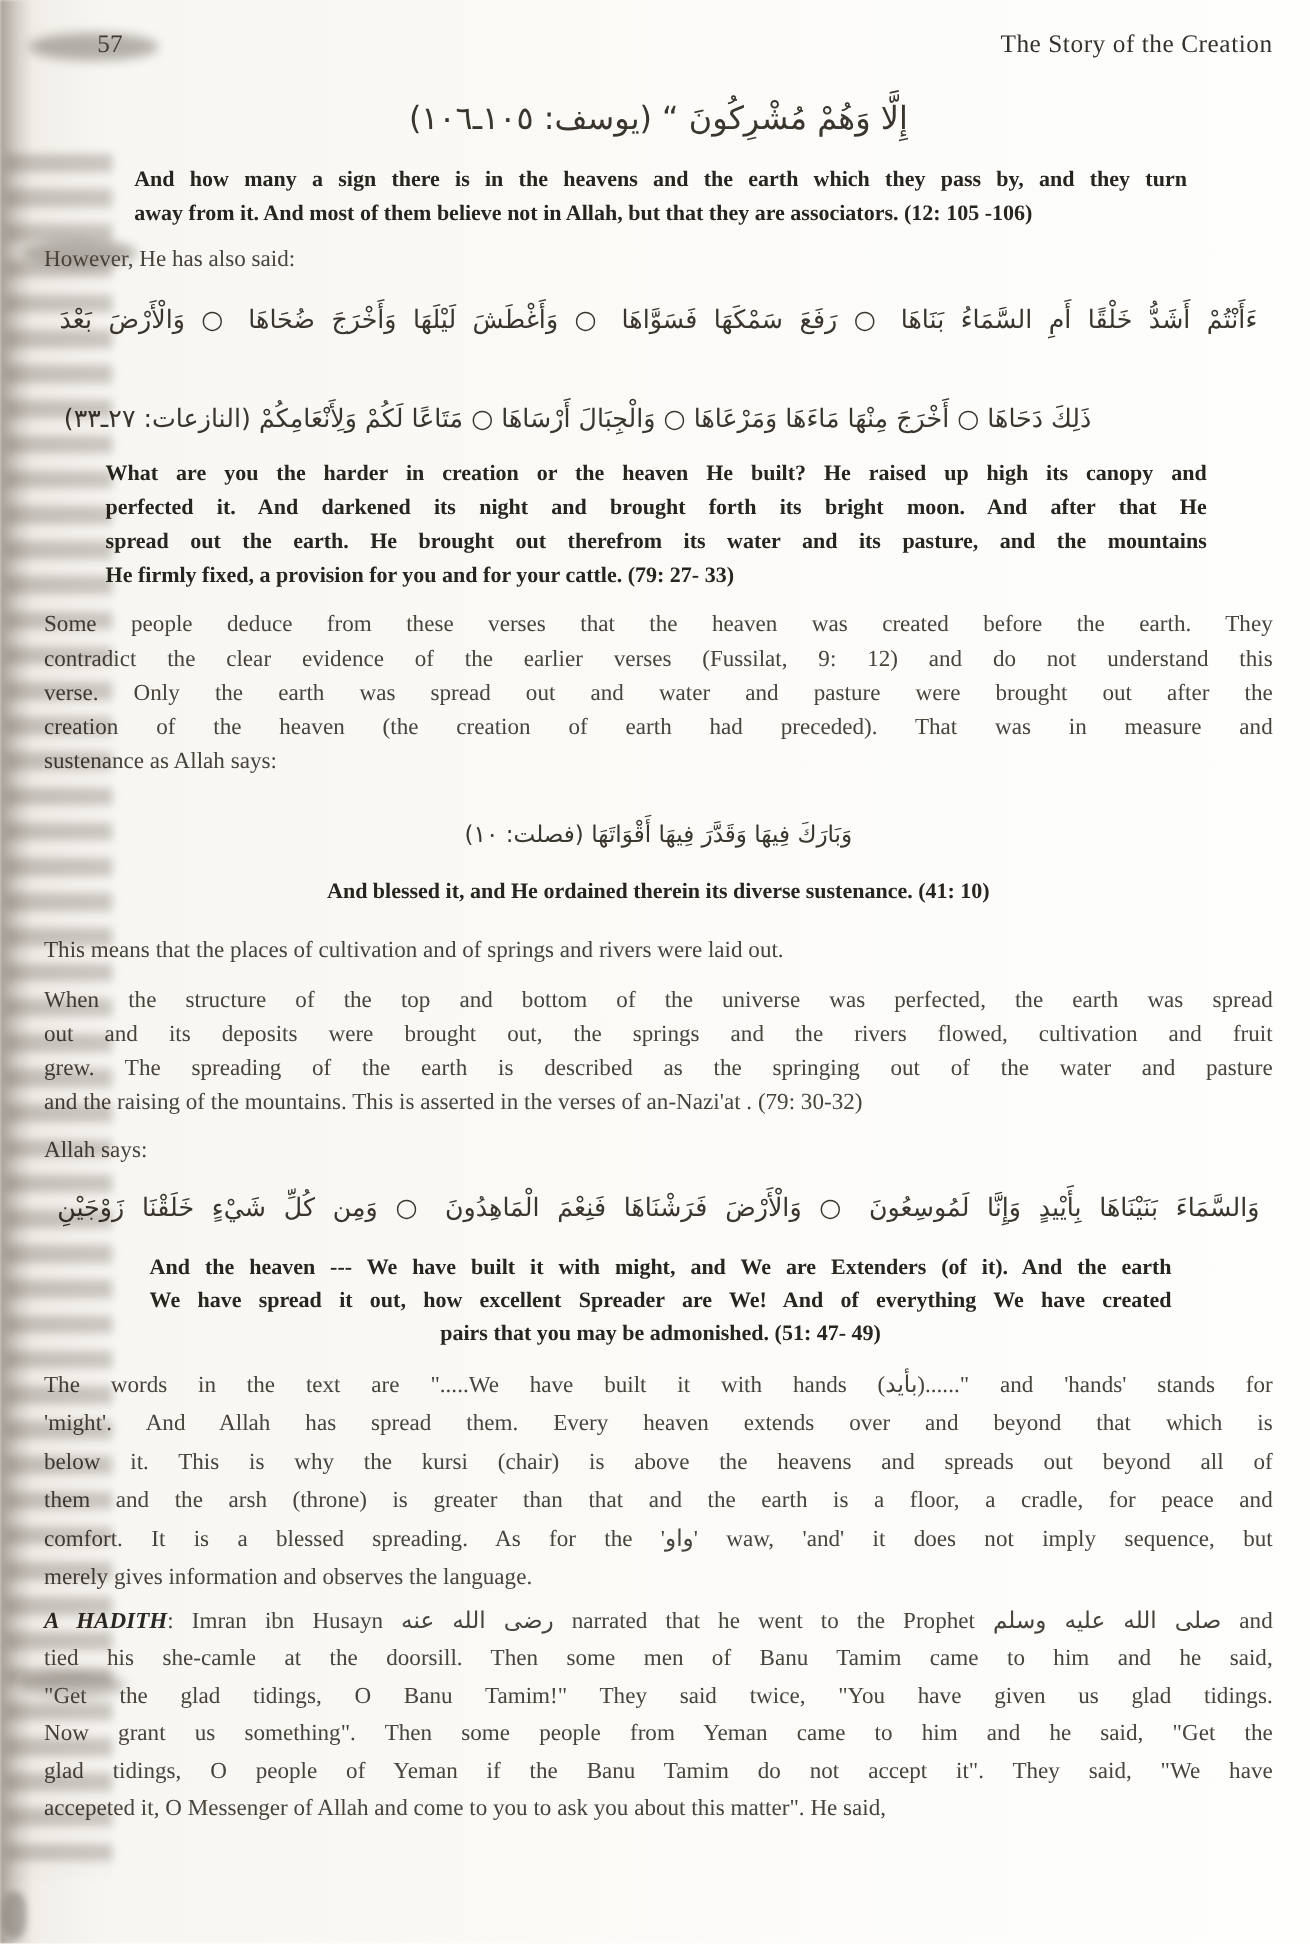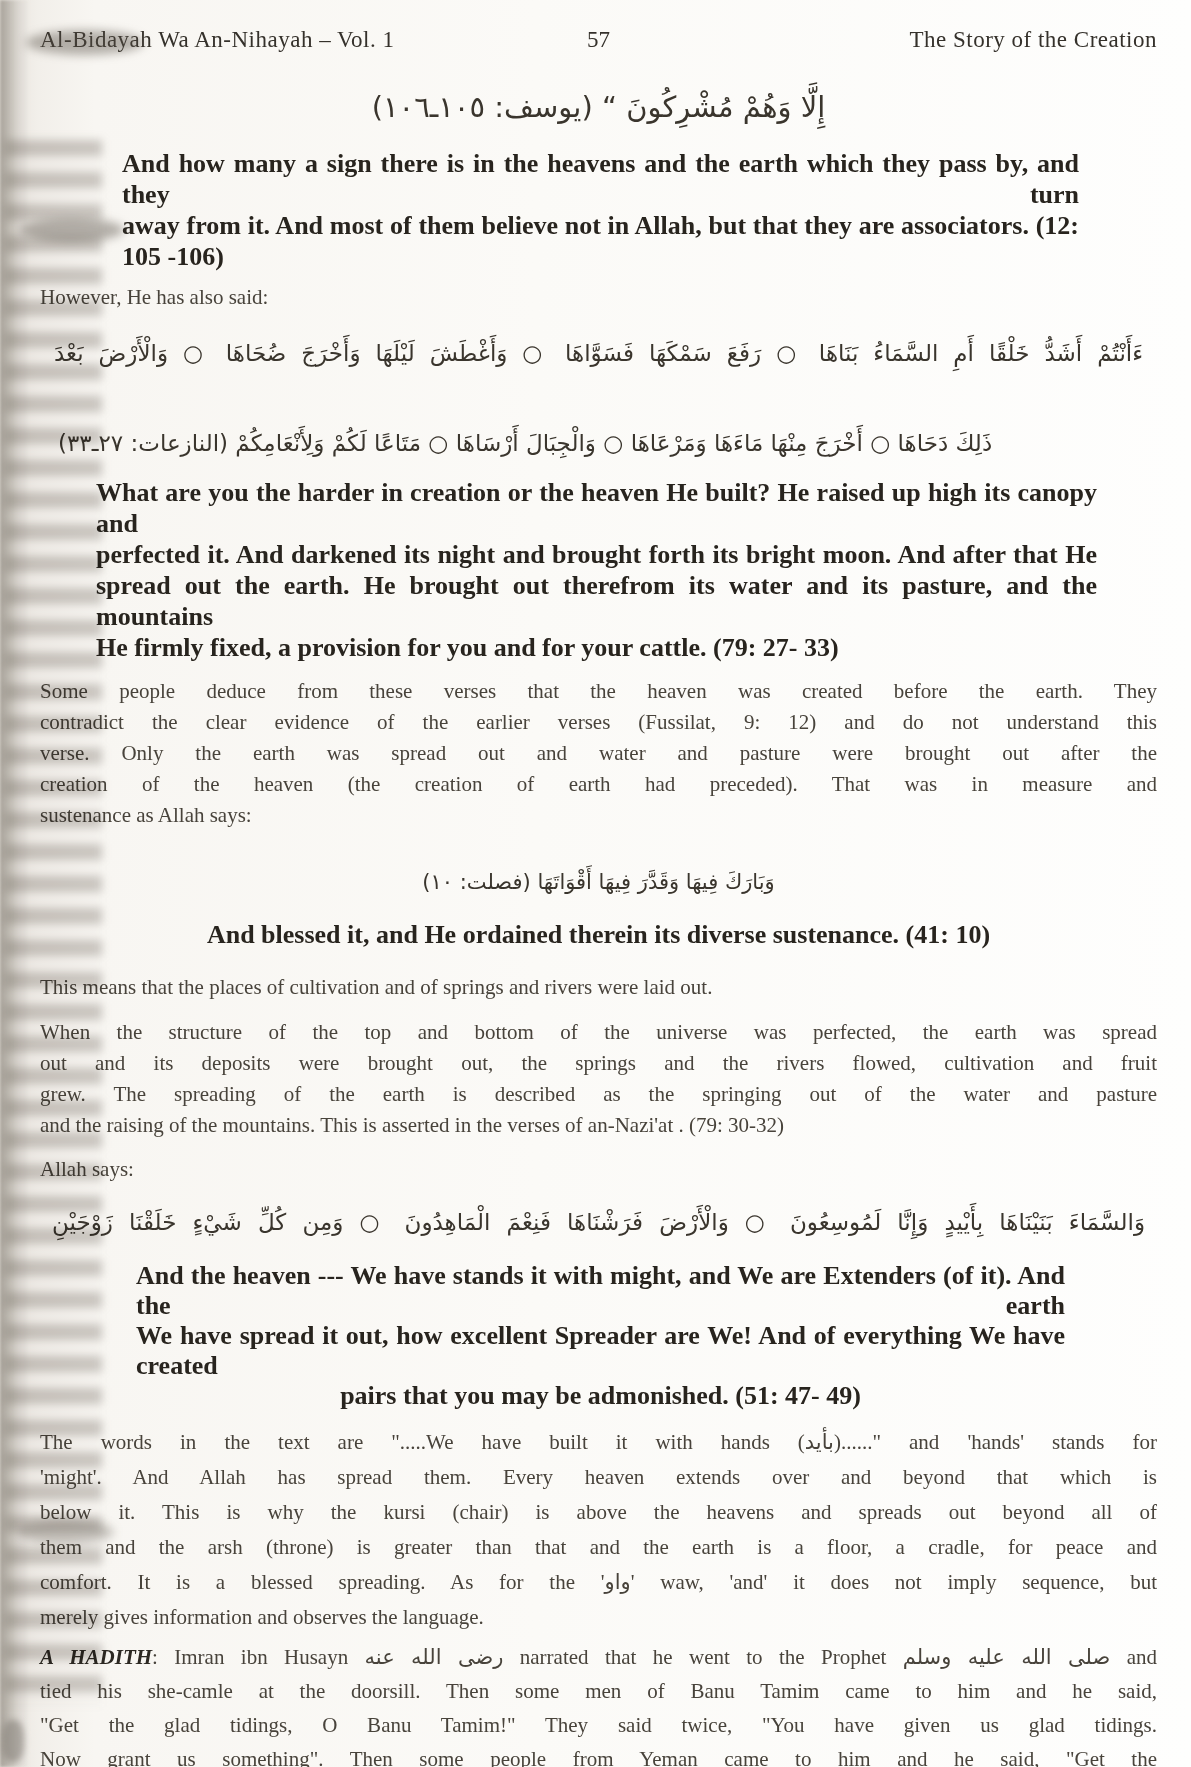--- a/index.html
+++ b/index.html
@@ -15,21 +15,21 @@
   .header-right { flex:1; text-align:right; letter-spacing:0.5px; }
 
   .ar { font-family:"DejaVu Sans",sans-serif; direction:rtl; color:#3a352d; }
   .ar-yusuf    { margin-top:24px; font-size:29px; line-height:58px; text-align:center; }
   .ar-naziat1  { margin-top:12px; font-size:23px; line-height:56px; text-align:justify; text-align-last:justify; padding:0 14px; }
   .ar-naziat2  { margin-top:34px; font-size:23px; line-height:56px; text-align:left; padding-left:18px; }
   .ar-fussilat { margin-top:22px; font-size:21px; line-height:58px; text-align:center; }
   .ar-dhar1    { margin-top:8px;  font-size:23px; line-height:58px; text-align:justify; text-align-last:justify; padding:0 12px; }
   .ar-dhar2    { margin-top:12px; font-size:24px; line-height:50px; text-align:center; }
 
-  .bold-block { font-weight:bold; color:#28241e; font-size:26px; }
+  .bold-block { font-weight:bold; color:#28241e; font-size:20px; }
   .trans-yusuf    { margin:12px 78px 0 82px; line-height:31px; }
   .trans-naziat   { margin:6px  60px 0 56px; line-height:31px; }
   .trans-fussilat { margin:8px 0 16px 0; line-height:31px; text-align:center; }
   .trans-dhar     { margin:10px 92px 0 96px; line-height:30px; }
 
   .body-ink { color:#48433b; font-size:21px; }
   .p-however { margin-top:10px; line-height:31px; }
   .p-some    { margin-top:13px; line-height:31px; }
   .p-this    { margin-top:22px; line-height:31px; }
   .p-when    { margin-top:14px; line-height:31px; }
@@ -54,21 +54,20 @@
   .blob-corner { left:2px;  top:1720px; width:22px;  height:42px; border-radius:40%;
     background:rgba(128,122,115,0.55); filter:blur(3px); }
 </style>
 </head>
 <body>
 
 <div class="page">
   <div class="content">
 
     <div class="header-row">
-      <div class="header-left">Al-Bidayah Wa An-Nihayah – Vol. 1</div>
       <div class="header-center">57</div>
       <div class="header-right">The Story of the Creation</div>
     </div>
 
     <div class="ar ar-yusuf" lang="ar">إِلَّا وَهُمْ مُشْرِكُونَ “ (يوسف: ١٠٥ـ١٠٦)</div>
 
     <div class="bold-block trans-yusuf">
       <div class="jline">And how many a sign there is in the heavens and the earth which they pass by, and they turn</div>
       <div class="jline last">away from it. And most of them believe not in Allah, but that they are associators. (12: 105 -106)</div>
     </div>
@@ -103,21 +102,21 @@
       <div class="jline">out and its deposits were brought out, the springs and the rivers flowed, cultivation and fruit</div>
       <div class="jline">grew. The spreading of the earth is described as the springing out of the water and pasture</div>
       <div class="jline last">and the raising of the mountains. This is asserted in the verses of an-Nazi'at . (79: 30-32)</div>
     </div>
 
     <div class="body-ink p-allah">Allah says:</div>
 
     <div class="ar ar-dhar1" lang="ar">وَالسَّمَاءَ بَنَيْنَاهَا بِأَيْيدٍ وَإِنَّا لَمُوسِعُونَ ○ وَالْأَرْضَ فَرَشْنَاهَا فَنِعْمَ الْمَاهِدُونَ ○ وَمِن كُلِّ شَيْءٍ خَلَقْنَا زَوْجَيْنِ</div>
 
     <div class="bold-block trans-dhar">
-      <div class="jline">And the heaven --- We have stands it with might, and We are Extenders (of it). And the earth</div>
+      <div class="jline">And the heaven --- We have built it with might, and We are Extenders (of it). And the earth</div>
       <div class="jline">We have spread it out, how excellent Spreader are We! And of everything We have created</div>
       <div class="jline last-center">pairs that you may be admonished. (51: 47- 49)</div>
     </div>
 
     <div class="body-ink p-words">
       <div class="jline">The words in the text are ".....We have built it with hands (بأيد)......" and 'hands' stands for</div>
       <div class="jline">'might'. And Allah has spread them. Every heaven extends over and beyond that which is</div>
       <div class="jline">below it. This is why the kursi (chair) is above the heavens and spreads out beyond all of</div>
       <div class="jline">them and the arsh (throne) is greater than that and the earth is a floor, a cradle, for peace and</div>
       <div class="jline">comfort. It is a blessed spreading. As for the 'واو' waw, 'and' it does not imply sequence, but</div>

